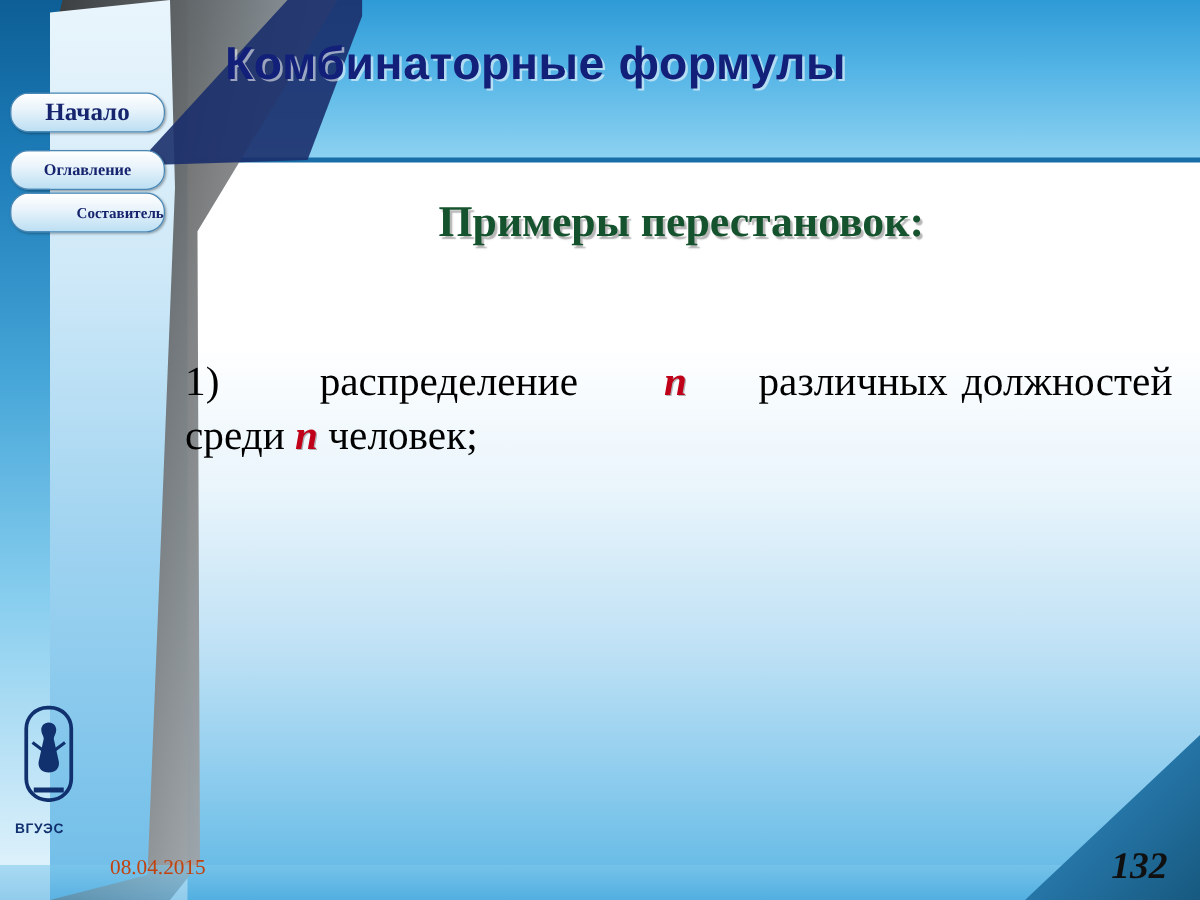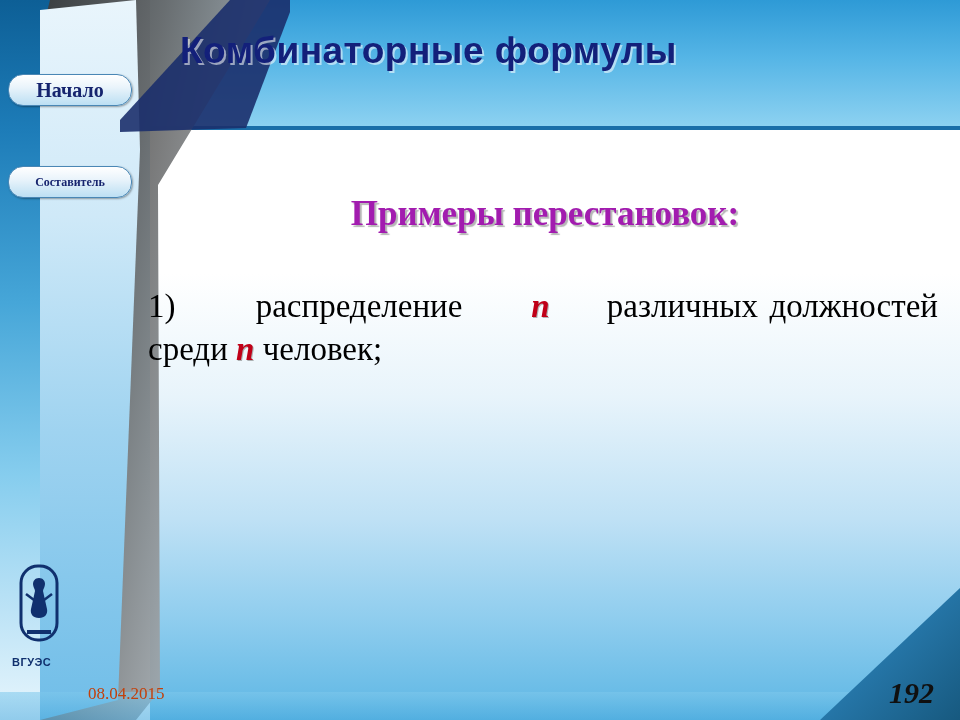--- a/index.html
+++ b/index.html
@@ -105,34 +105,33 @@
     display: flex;
     align-items: center;
     justify-content: center;
     font-family: "Liberation Serif", serif;
     font-weight: bold;
     color: #16246e;
     cursor: pointer;
   }
   #nav0 { top: 74px;  font-size: 20px; }
   #nav1 { top: 120px; font-size: 13px; }
-  #nav2 { top: 166px; font-size: 12px; }
+  #nav2 { top: 154px; font-size: 12px; justify-content: flex-end; }
 
   
   .content-heading {
     position: absolute;
     left: 150px; top: 158px; width: 790px;
     text-align: center;
     font-family: "Liberation Serif", serif;
     font-weight: bold;
     font-size: 35px;
-    color: #a21caf;
+    color: #14532d;
     text-shadow: 2px 2px 1px rgba(120,120,120,0.55);
     white-space: nowrap;
-    margin-top: 36px;
   }
   .body-block {
     position: absolute;
     left: 148px; top: 285px; width: 790px;
     color: #000000;
     font-size: 33px;
     line-height: 1.3;
   }
   .para {
     margin: 0 0 14px 0;
@@ -195,32 +194,35 @@
   <div class="wedge-navy"></div>
   <div class="bottom-strip"></div>
   <div class="corner-br2"></div>
   <div class="corner-br"></div>
 
   <div class="slide-title">Комбинаторные формулы</div>
 
   <div class="nav-btn" id="nav0">
     <span>Начало</span>
   </div>
+  <div class="nav-btn" id="nav1">
+    <span>Оглавление</span>
+  </div>
   <div class="nav-btn" id="nav2">
     <span>Составитель</span>
   </div>
 
   <div class="content-heading">Примеры перестановок:</div>
 
   <div class="body-block">
     <p class="para" id="para-0"><span>1)&nbsp;&nbsp;&nbsp;&nbsp;&nbsp;&nbsp;&nbsp;распределение&nbsp;&nbsp;&nbsp;&nbsp;&nbsp;&nbsp;</span><span class="var-n">n</span><span>&nbsp;&nbsp;&nbsp;&nbsp;&nbsp;различных должностей среди </span><span class="var-n">n</span><span> человек;</span></p>
   </div>
 
   <div class="date-text">08.04.2015</div>
-  <div class="page-num">192</div>
+  <div class="page-num">132</div>
 
   <div class="logo-wrap">
     <svg width="54" height="86" viewBox="0 0 54 86">
       <rect x="9" y="2" width="36" height="74" rx="17" ry="17" fill="none" stroke="#10306e" stroke-width="3"></rect>
       <path d="M27 14 c-4 0 -6 3 -6 6 c0 3 2 5 2 7 l-4 18 c-1 5 2 9 8 9 c6 0 9 -4 8 -9 l-4 -18 c0 -2 2 -4 2 -7 c0 -3 -2 -6 -6 -6 z" fill="#10306e"></path>
       <path d="M14 30 l8 6 M40 30 l-8 6" stroke="#10306e" stroke-width="2.5" fill="none"></path>
       <rect x="15" y="66" width="24" height="4" fill="#10306e"></rect>
     </svg>
     <div class="logo-text">ВГУЭС</div>
   </div>

